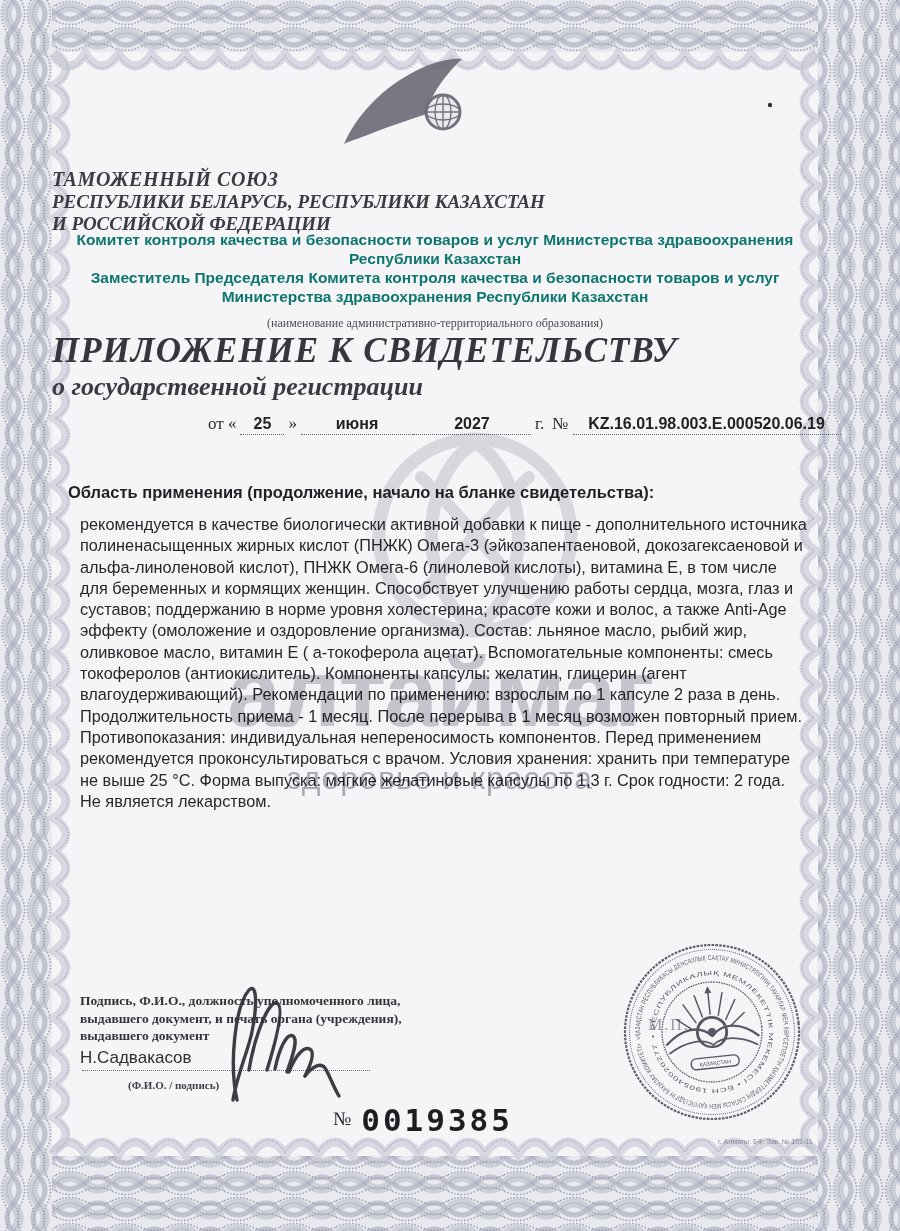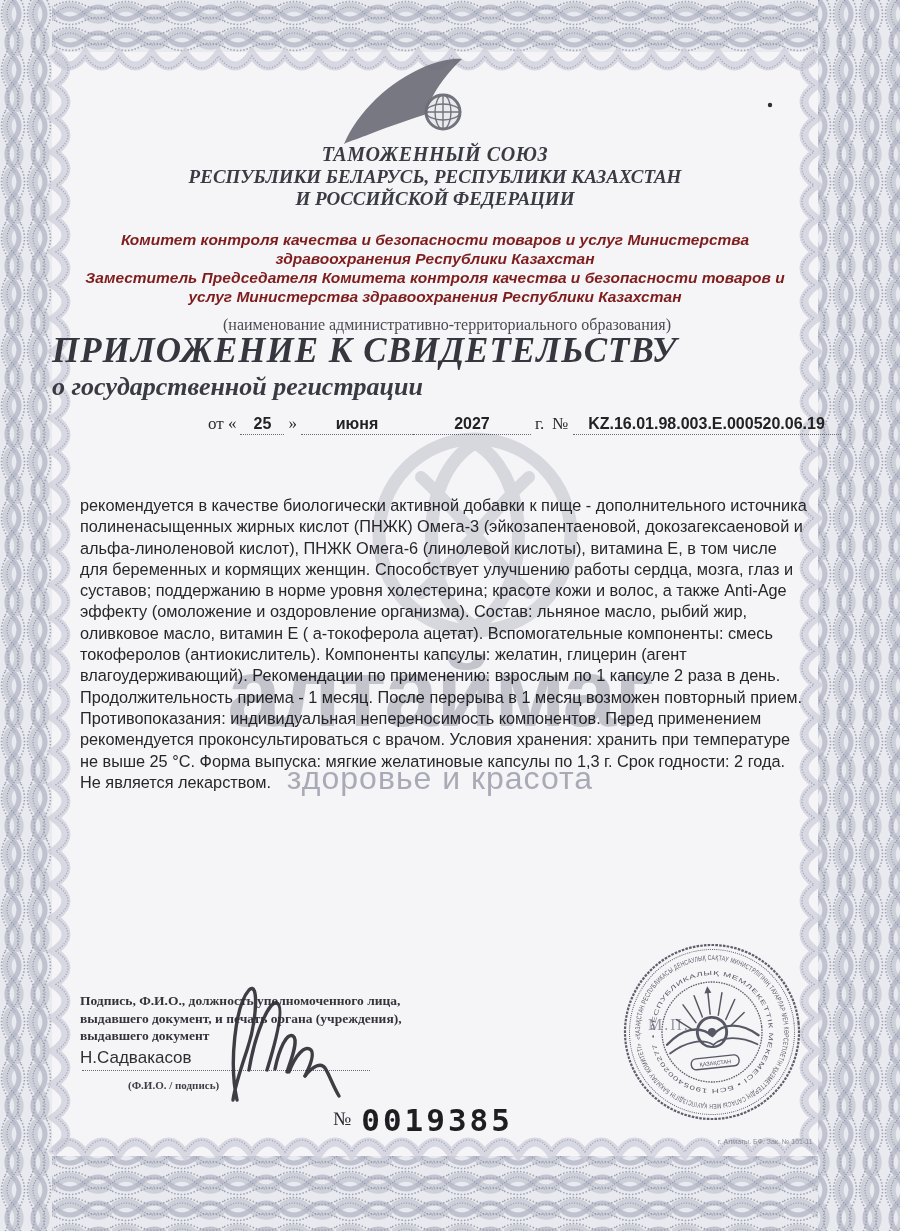--- a/index.html
+++ b/index.html
@@ -3,31 +3,31 @@
 <meta charset="utf-8">
 <style>
   html,body{margin:0;padding:0;background:#d9d9de;}
   .page{position:relative;width:900px;height:1231px;background:#e9eaef;overflow:hidden;
         font-family:"Liberation Sans",sans-serif;color:#26262b;}
   .frame-svg{position:absolute;left:0;top:0;z-index:0;}
   .doc{position:absolute;left:52px;top:52px;width:766px;height:1106px;z-index:1;}
 
   .logo{position:absolute;left:278px;top:2px;width:175px;height:98px;}
 
-  .hdr{position:absolute;left:0;top:91px;width:100%;text-align:center;
+  .hdr{position:absolute;left:0;top:116px;width:100%;
        font-family:"Liberation Serif",serif;font-style:italic;font-weight:bold;color:#3b3b44;}
   .hdr .l1{font-size:20px;letter-spacing:.6px;line-height:23px;}
   .hdr .l2,.hdr .l3{font-size:19px;line-height:22px;}
 
   .committee{position:absolute;top:179px;left:23px;width:720px;text-align:center;
-             font-weight:bold;font-size:15.5px;line-height:18.5px;color:#7f1d1d;font-style:italic;}
+             font-weight:bold;font-size:15.5px;line-height:18.5px;color:#0f766e;}
   .committee .c2{margin-top:1px;}
 
-  .admin-note{position:absolute;top:264px;left:12px;width:100%;text-align:center;
-              font-family:"Liberation Serif",serif;font-size:16px;color:#4a4a52;}
+  .admin-note{position:absolute;top:264px;left:0;width:100%;text-align:center;
+              font-family:"Liberation Serif",serif;font-size:12px;color:#4a4a52;}
 
   .title-main{position:absolute;top:279px;left:0;width:100%;text-align:left;
               font-family:"Liberation Serif",serif;font-style:italic;font-weight:bold;
               font-size:35px;letter-spacing:1px;color:#36363e;}
   .title-sub{position:absolute;top:320px;left:0;width:100%;text-align:left;
              font-family:"Liberation Serif",serif;font-style:italic;font-weight:bold;
              font-size:26px;color:#3a3a42;}
 
   .date-row{position:absolute;top:362px;left:152px;font-family:"Liberation Serif",serif;
             font-size:17px;color:#2a2a30;white-space:nowrap;}
@@ -145,20 +145,21 @@
 
     <div class="title-main">ПРИЛОЖЕНИЕ К СВИДЕТЕЛЬСТВУ</div>
     <div class="title-sub">о государственной регистрации</div>
 
     <div class="date-row">
       <span class="lbl">от «</span><span class="blank b-day val">25</span><span class="lbl">»</span><span class="blank b-month val">июня</span><span class="blank b-year val">2027</span><span class="lbl">г.</span><span class="lbl">№</span><span class="blank b-num val">KZ.16.01.98.003.E.000520.06.19</span>
     </div>
 
 
     <div class="body-block">
+      <h3>Область применения (продолжение, начало на бланке свидетельства):</h3>
       <p>рекомендуется в качестве биологически активной добавки к пище - дополнительного источника полиненасыщенных жирных кислот (ПНЖК) Омега-3 (эйкозапентаеновой, докозагексаеновой и альфа-линоленовой кислот), ПНЖК Омега-6 (линолевой кислоты), витамина Е, в том числе для беременных и кормящих женщин. Способствует улучшению работы сердца, мозга, глаз и суставов; поддержанию в норме уровня холестерина; красоте кожи и волос, а также Anti-Age эффекту (омоложение и оздоровление организма). Состав: льняное масло, рыбий жир, оливковое масло, витамин Е ( а-токоферола ацетат). Вспомогательные компоненты: смесь токоферолов (антиокислитель). Компоненты капсулы: желатин, глицерин (агент влагоудерживающий). Рекомендации по применению: взрослым по 1 капсуле 2 раза в день. Продолжительность приема - 1 месяц. После перерыва в 1 месяц возможен повторный прием. Противопоказания: индивидуальная непереносимость компонентов. Перед применением рекомендуется проконсультироваться с врачом. Условия хранения: хранить при температуре не выше 25 °С. Форма выпуска: мягкие желатиновые капсулы по 1,3 г. Срок годности: 2 года. Не является лекарством.</p>
     </div>
 
     <div class="sig-caption">
       <div>Подпись, Ф.И.О.,  должность уполномоченного лица,</div>
       <div>выдавшего документ, и печать органа (учреждения),</div>
       <div>выдавшего документ</div>
     </div>
 
     <div class="sig-block">

